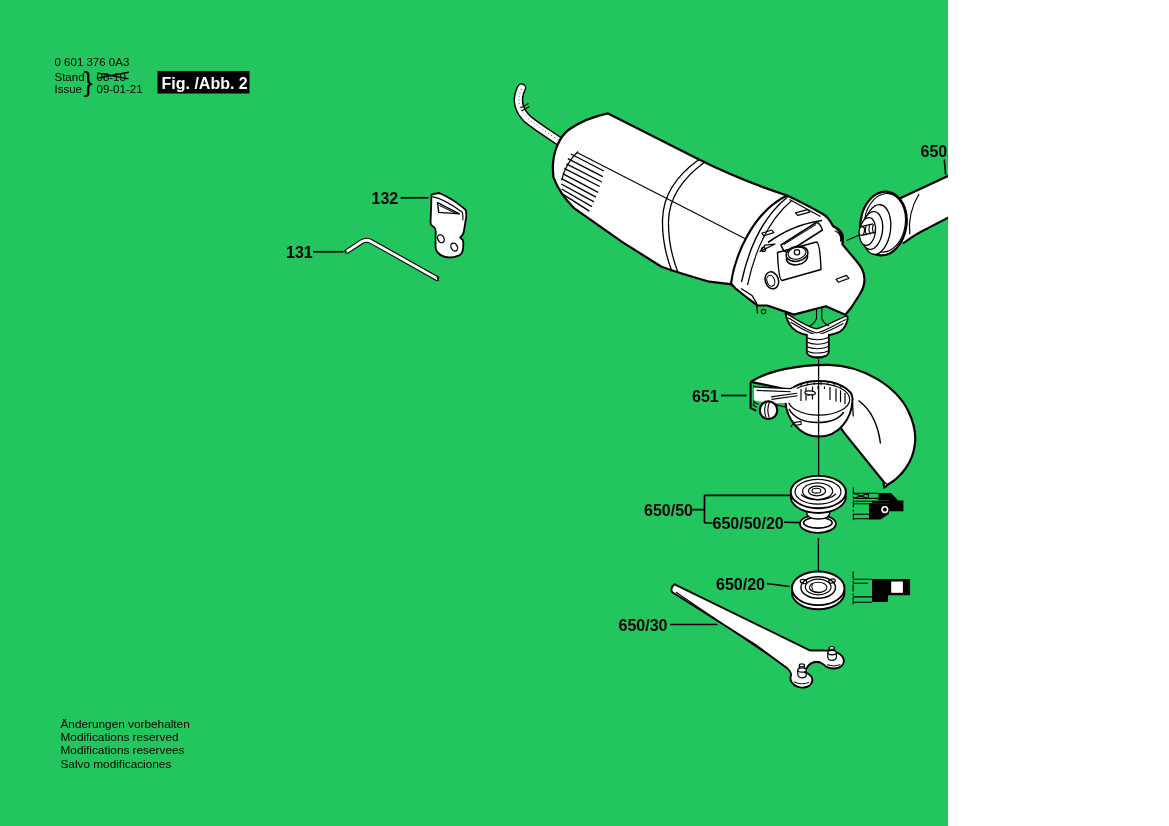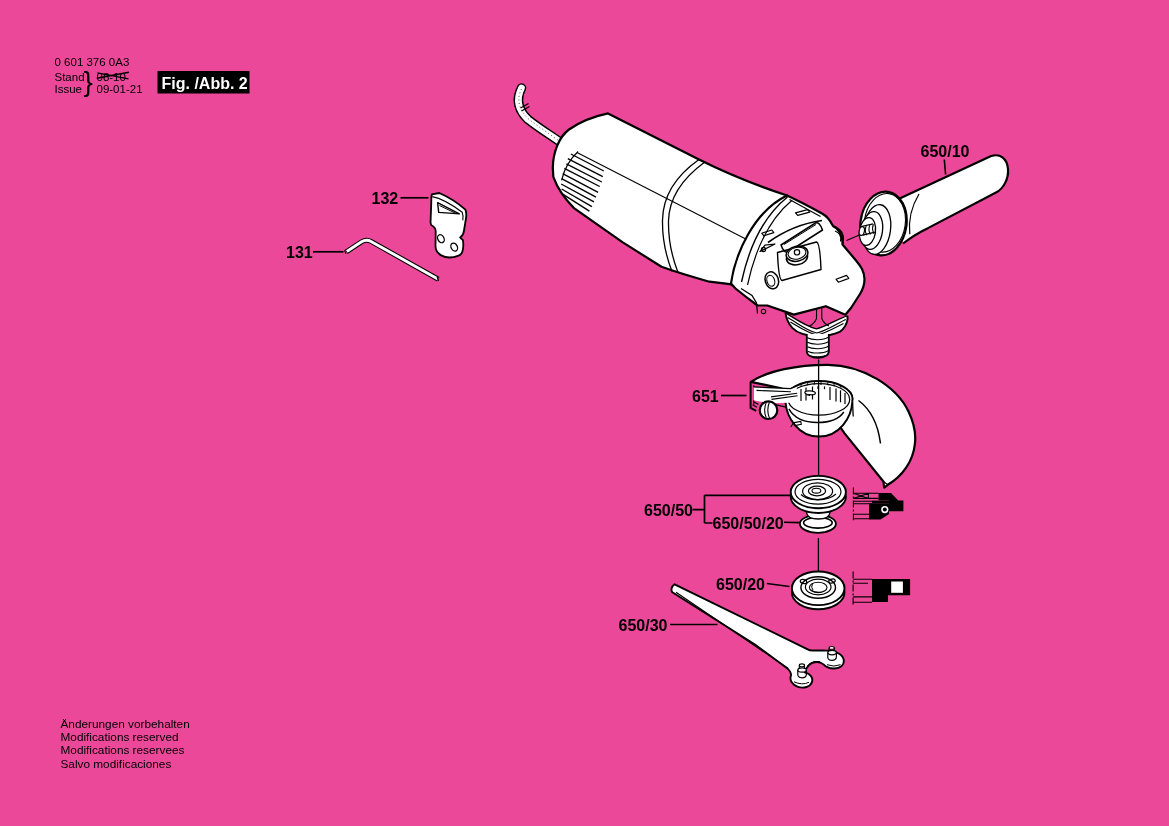--- a/index.html
+++ b/index.html
@@ -1,16 +1,16 @@
 <!DOCTYPE html>
 <html><head>
 <meta charset="utf-8">
 <style>
   html,body{margin:0;padding:0;background:#fff;}
-  #page{position:relative;width:1169px;height:826px;background:#ec4899;overflow:hidden;
+  #page{position:relative;width:948px;height:826px;background:#22c55e;overflow:hidden;
         font-family:"Liberation Sans", sans-serif;}
   svg{position:absolute;left:0;top:0;}
   text{font-family:"Liberation Sans", sans-serif;}
   .lbl{font-weight:bold;font-size:16px;fill:#000;}
   .hdr{font-size:11.5px;fill:#000;}
 </style>
 </head>
 <body>
 <div id="page">
 <svg width="1169" height="826" viewBox="0 0 1169 826" fill="none" stroke="none">

